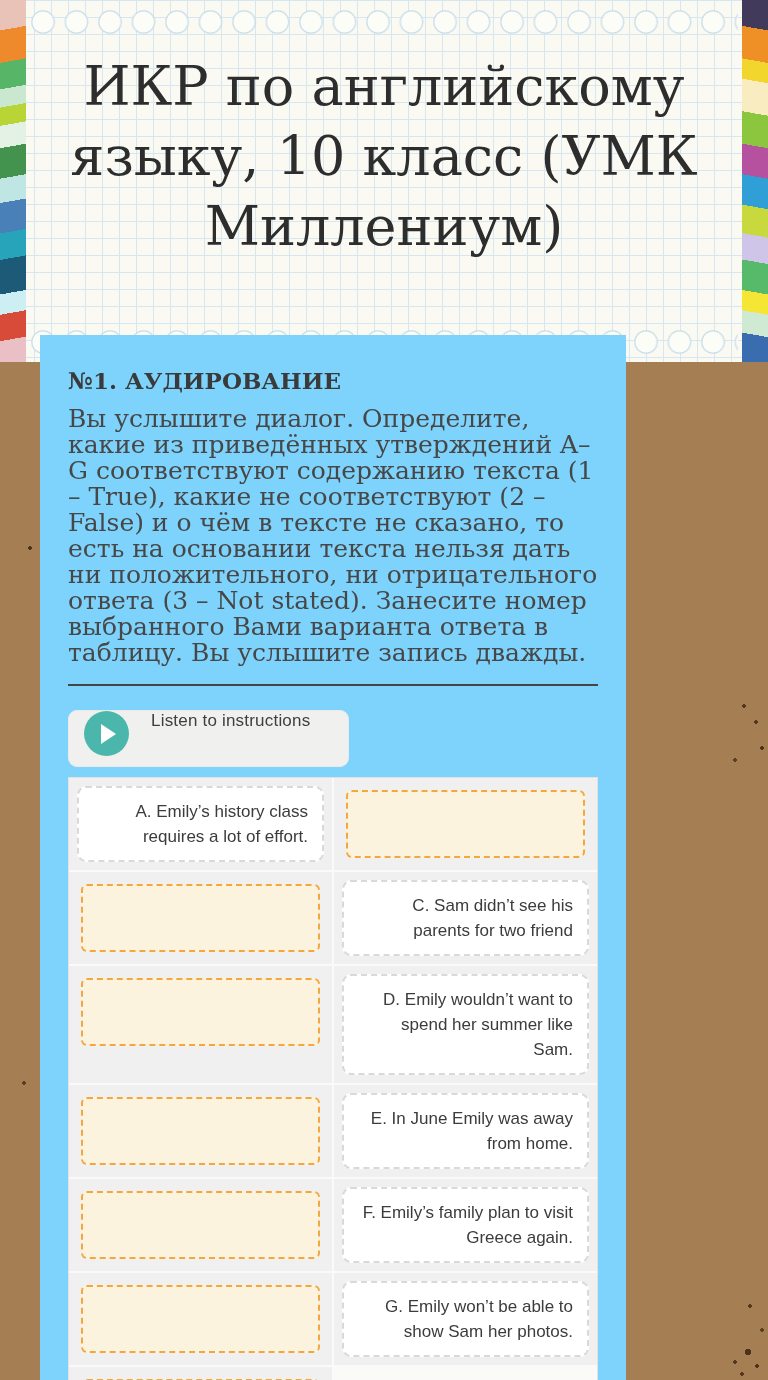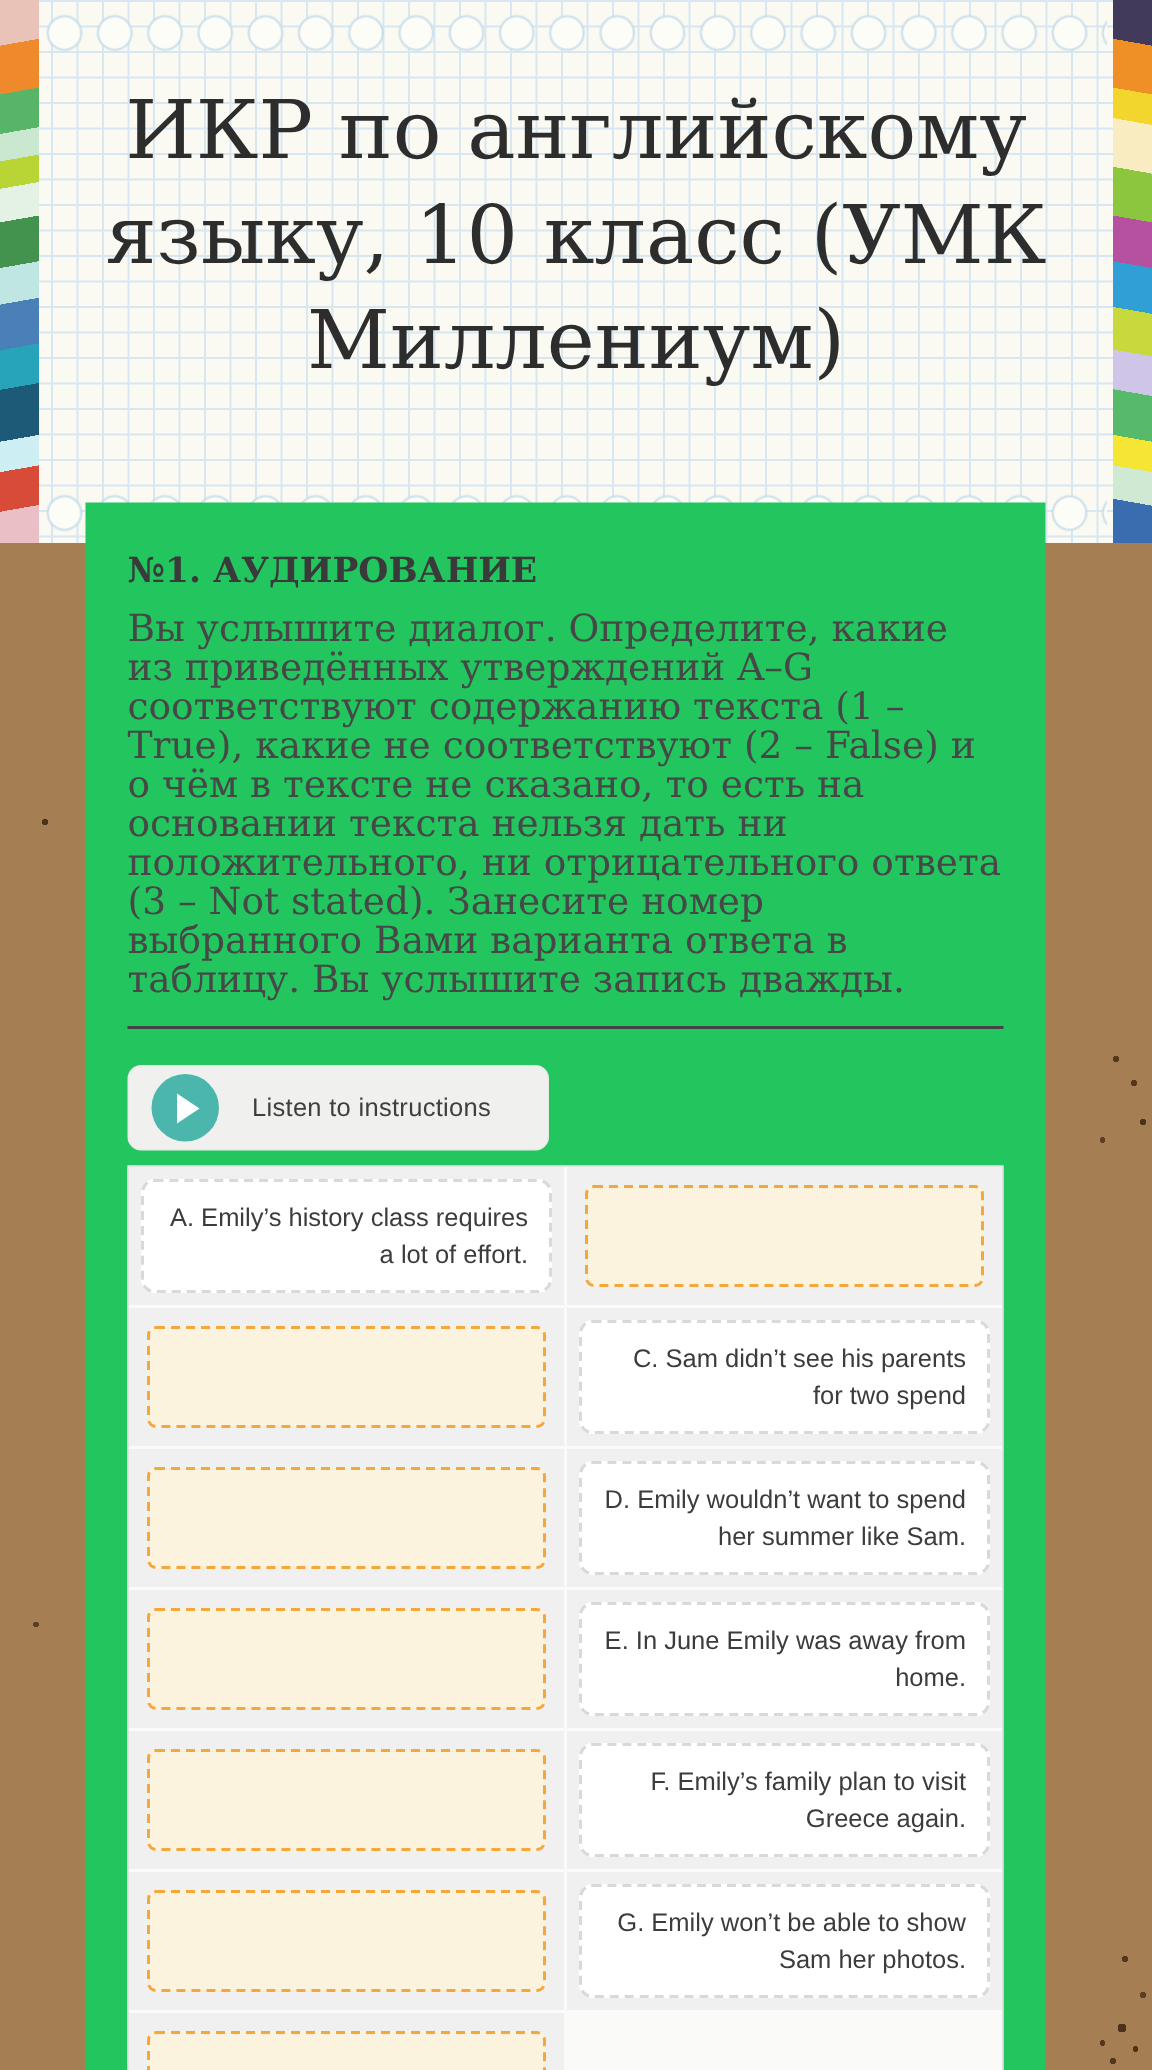--- a/index.html
+++ b/index.html
@@ -65,38 +65,38 @@
   .holes-bottom { bottom:7px; }
   .worksheet-title {
     position:absolute; top:52px; left:60px; right:60px;
     font-family:"DejaVu Serif","Liberation Serif",serif;
     font-size:54px; line-height:1.3; font-weight:normal;
     text-align:center; color:#2d2d2d;
   }
 
   
   .card {
-    position:absolute; top:335px; left:57px; width:640px; height:1045px;
-    background:#22c55e; padding:32px 28px 0;
+    position:absolute; top:335px; left:40px; width:586px; height:1045px;
+    background:#7dd3fc; padding:32px 28px 0;
   }
   .section-heading {
     font-family:"DejaVu Serif","Liberation Serif",serif;
     font-size:23px; font-weight:bold; color:#3a3a3a; margin-bottom:12px;
   }
   .instructions {
     font-family:"DejaVu Serif","Liberation Serif",serif;
     font-size:25px; line-height:26px; color:#474747;
   }
   .divider { border:none; border-top:2px solid #454545; margin:18px 0 24px; }
 
   
   .audio-button {
     width:281px; height:57px; background:#f0f0ee;
     border:1px solid #eaeae8; border-radius:9px;
-    display:flex; align-items:center; gap:22px; padding-left:15px;
+    display:flex; gap:22px; padding-left:15px;
     cursor:pointer; margin-bottom:10px;
   }
   .play-circle {
     width:45px; height:45px; border-radius:50%; background:#4bb7ac;
     display:flex; align-items:center; justify-content:center; flex:0 0 auto;
   }
   .play-triangle {
     width:0; height:0; margin-left:4px;
     border-left:15px solid #fff; border-top:10px solid transparent; border-bottom:10px solid transparent;
   }
@@ -146,21 +146,21 @@
       <div class="cell left">
         <div class="statement-card">A. Emily’s history class requires a lot of effort.</div>
       </div>
       <div class="cell right">
         <div class="answer-dropzone"></div>
       </div>
       <div class="cell right">
         <div class="answer-dropzone"></div>
       </div>
       <div class="cell left">
-        <div class="statement-card">C. Sam didn’t see his parents for two spend</div>
+        <div class="statement-card">C. Sam didn’t see his parents for two friend</div>
       </div>
       <div class="cell right">
         <div class="answer-dropzone"></div>
       </div>
       <div class="cell left">
         <div class="statement-card">D. Emily wouldn’t want to spend her summer like Sam.</div>
       </div>
       <div class="cell right">
         <div class="answer-dropzone"></div>
       </div>

